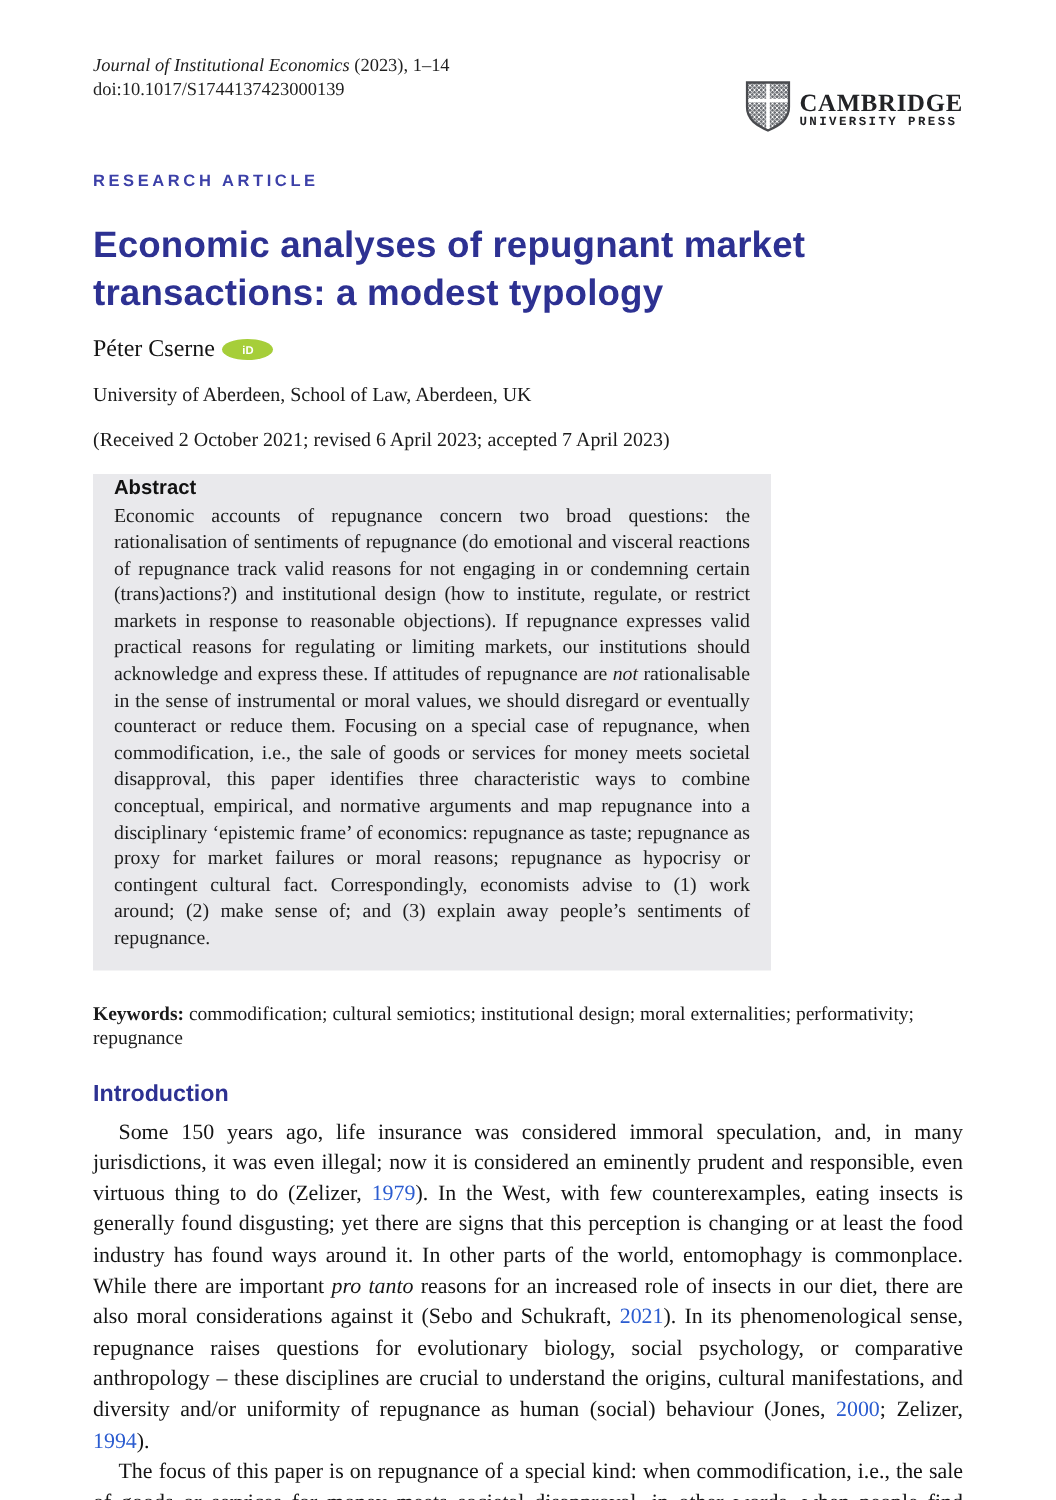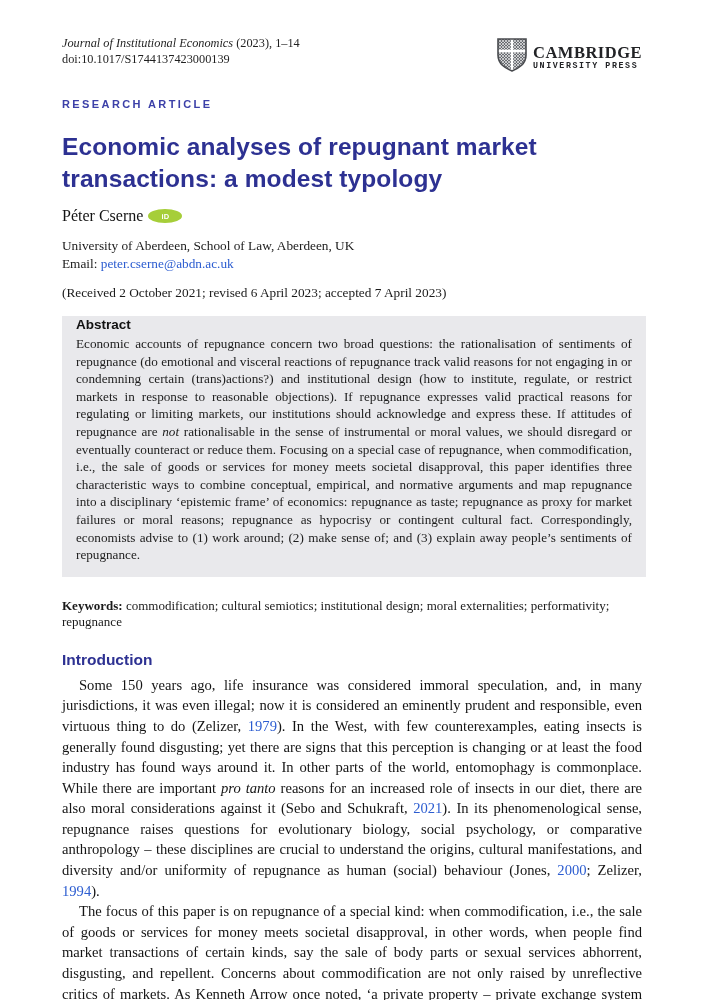--- a/index.html
+++ b/index.html
@@ -11,21 +11,21 @@
     overflow:hidden;
     font-family:"Liberation Serif", serif;
     color:#1a1a1a;
   }
   .content { position:absolute; left:62px; top:0; width:580px; }
 
   
   .header { display:flex; justify-content:space-between; align-items:flex-start; margin-top:36px;gap:23px; }
   .journal-info { font-size:12.3px; line-height:15.5px; color:#1f1f1f; }
   .journal-name-line .it { font-style:italic; }
-  .publisher-logo { display:flex; align-items:center; gap:6px; margin-top:2px; }
+  .publisher-logo { display:flex; align-items:center; gap:6px; margin-top:18px; }
   .logo-text .big {
     font-family:"Liberation Serif", serif; font-weight:700;
     font-size:16.5px; letter-spacing:0.5px; color:#222326; line-height:17px;
   }
   .logo-text .small {
     font-family:Liberation Mono, monospace; font-weight:700;
     font-size:8.3px; letter-spacing:1.6px; color:#222326; line-height:10px;
   }
 
   .research-article {
@@ -53,21 +53,21 @@
 
   .affil-block { margin-top:12px; font-size:13.3px; line-height:17.5px; }
   .dates-line { margin-top:13px; font-size:13.3px; }
 
   .lnk { color:#2b5cd0; text-decoration:none; cursor:pointer; }
   .it { font-style:italic; }
   .b { font-weight:700; }
 
   .abstract-box {
     margin-top:15px;
-    width:584px;
+    width:452px;
     background:#e9e9ec;
     padding:1px 14px 13px 14px;
   }
   .abstract-heading {
     font-family:"Liberation Sans", sans-serif;
     font-weight:700; font-size:13.5px; color:#121212; margin-bottom:3px;
   }
   .abstract-text { font-size:13.2px; line-height:17.6px; text-align:justify; color:#1c1c1c; }
 
   .keywords-line { margin-top:21px; font-size:13px; }
@@ -126,21 +126,20 @@
 
     <h1 class="title">Economic analyses of repugnant market transactions: a modest typology</h1>
 
     <div class="author-line">
       <span>Péter Cserne</span>
       <span class="orcid">iD</span>
     </div>
 
     <div class="affil-block">
       <div>University of Aberdeen, School of Law, Aberdeen, UK</div>
-      <div><span>Email: </span><span class="lnk">peter.cserne@abdn.ac.uk</span></div>
     </div>
 
     <div class="dates-line">(Received 2 October 2021; revised 6 April 2023; accepted 7 April 2023)</div>
 
     <div class="abstract-box">
       <div class="abstract-heading">Abstract</div>
       <div class="abstract-text"><span>Economic accounts of repugnance concern two broad questions: the rationalisation of sentiments of repugnance (do emotional and visceral reactions of repugnance track valid reasons for not engaging in or condemning certain (trans)actions?) and institutional design (how to institute, regulate, or restrict markets in response to reasonable objections). If repugnance expresses valid practical reasons for regulating or limiting markets, our institutions should acknowledge and express these. If attitudes of repugnance are </span><span class="it">not</span><span> rationalisable in the sense of instrumental or moral values, we should disregard or eventually counteract or reduce them. Focusing on a special case of repugnance, when commodification, i.e., the sale of goods or services for money meets societal disapproval, this paper identifies three characteristic ways to combine conceptual, empirical, and normative arguments and map repugnance into a disciplinary ‘epistemic frame’ of economics: repugnance as taste; repugnance as proxy for market failures or moral reasons; repugnance as hypocrisy or contingent cultural fact. Correspondingly, economists advise to (1) work around; (2) make sense of; and (3) explain away people’s sentiments of repugnance.</span></div>
     </div>
 
     <div class="keywords-line"><span class="b">Keywords:</span><span> commodification; cultural semiotics; institutional design; moral externalities; performativity; repugnance</span></div>

